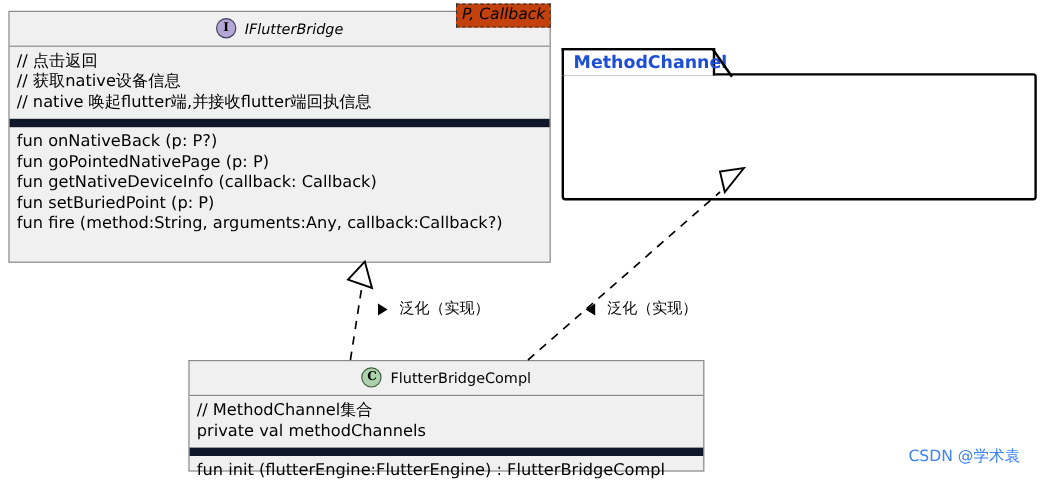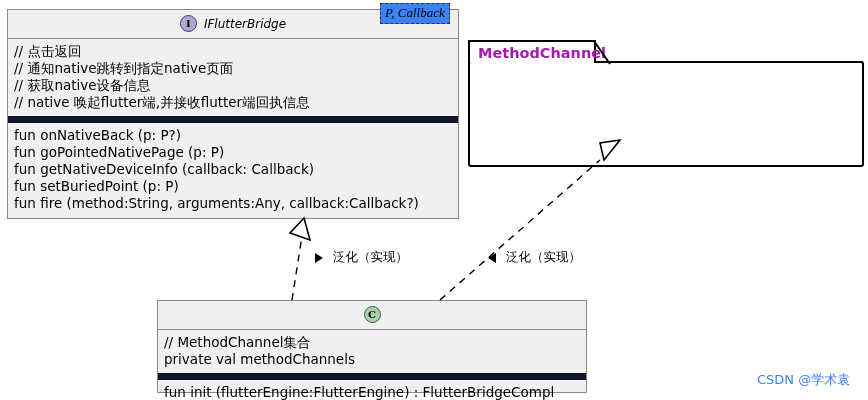--- a/index.html
+++ b/index.html
@@ -73,28 +73,27 @@
     font-size: 13.5px;
     line-height: 17px;
     color: #000000;
     white-space: pre;
   }
 
   
   .tparams {
     position: absolute;
     border: 1px dashed #333333;
-    background: #3b82f6;
+    background: #c2410c;
     font-size: 13px;
     font-style: italic;
     padding: 1px 4px 2px 4px;
     color: #000000;
     white-space: nowrap;
     box-sizing: border-box;
-    font-family: Liberation Serif, serif;
   }
 
   
   .package {
     position: absolute;
   }
   .package-tab {
     position: absolute;
     left: 0;
     top: 0;
@@ -104,21 +103,21 @@
     background: #ffffff;
     display: flex;
     align-items: center;
     padding: 0 16px 0 8px;
     box-sizing: border-box;
     z-index: 3;
   }
   .package-tab-label {
     font-size: 14.5px;
     font-weight: bold;
-    color: #a21caf;
+    color: #1d4ed8;
     white-space: nowrap;
   }
   .package-tab-slant {
     position: absolute;
     z-index: 3;
     pointer-events: none;
   }
   .package-body {
     position: absolute;
     border: 2px solid #000000;
@@ -183,21 +182,20 @@
     <polygon points="620,140 604,160 600,143" fill="#ffffff" stroke="#000000" stroke-width="1.6"></polygon>
   </svg>
 
   <div class="uml-box" style="left:7px; top:9px; width:452px; height:210px;">
     <div class="uml-header">
       <span class="stereo-icon iface">I</span>
       <span class="uml-title italic">IFlutterBridge</span>
     </div>
     <div class="uml-compartment">
       <div class="uml-line">// 点击返回</div>
-      <div class="uml-line">// 通知native跳转到指定native页面</div>
       <div class="uml-line">// 获取native设备信息</div>
       <div class="uml-line">// native 唤起flutter端,并接收flutter端回执信息</div>
     </div>
     <div class="uml-compartment">
       <div class="uml-line">fun onNativeBack (p: P?)</div>
       <div class="uml-line">fun goPointedNativePage (p: P)</div>
       <div class="uml-line">fun getNativeDeviceInfo (callback: Callback)</div>
       <div class="uml-line">fun setBuriedPoint (p: P)</div>
       <div class="uml-line">fun fire (method:String, arguments:Any, callback:Callback?)</div>
     </div>
@@ -222,20 +220,21 @@
       <div class="uml-compartment" style="height:4px; padding:0;"></div>
       <div class="uml-compartment">
         <div class="uml-line">void onMethodCall(MethodCall call,Result result);</div>
       </div>
     </div>
   </div>
 
   <div class="uml-box" style="left:157px; top:300px; width:430px; height:93px;">
     <div class="uml-header">
       <span class="stereo-icon cls">C</span>
+      <span class="uml-title">FlutterBridgeCompl</span>
     </div>
     <div class="uml-compartment">
       <div class="uml-line">// MethodChannel集合</div>
       <div class="uml-line">private val methodChannels</div>
     </div>
     <div class="uml-compartment">
       <div class="uml-line">fun init (flutterEngine:FlutterEngine) : FlutterBridgeCompl</div>
     </div>
   </div>
 

